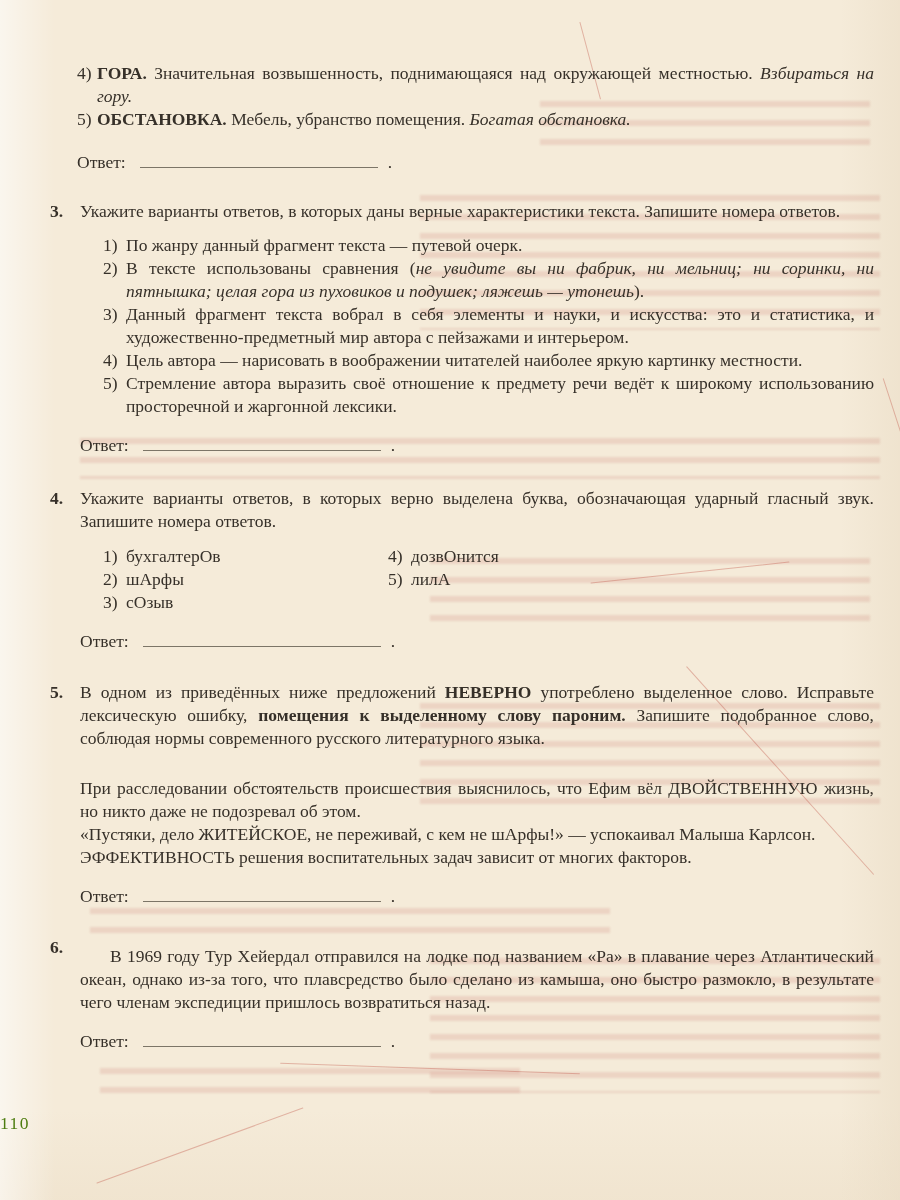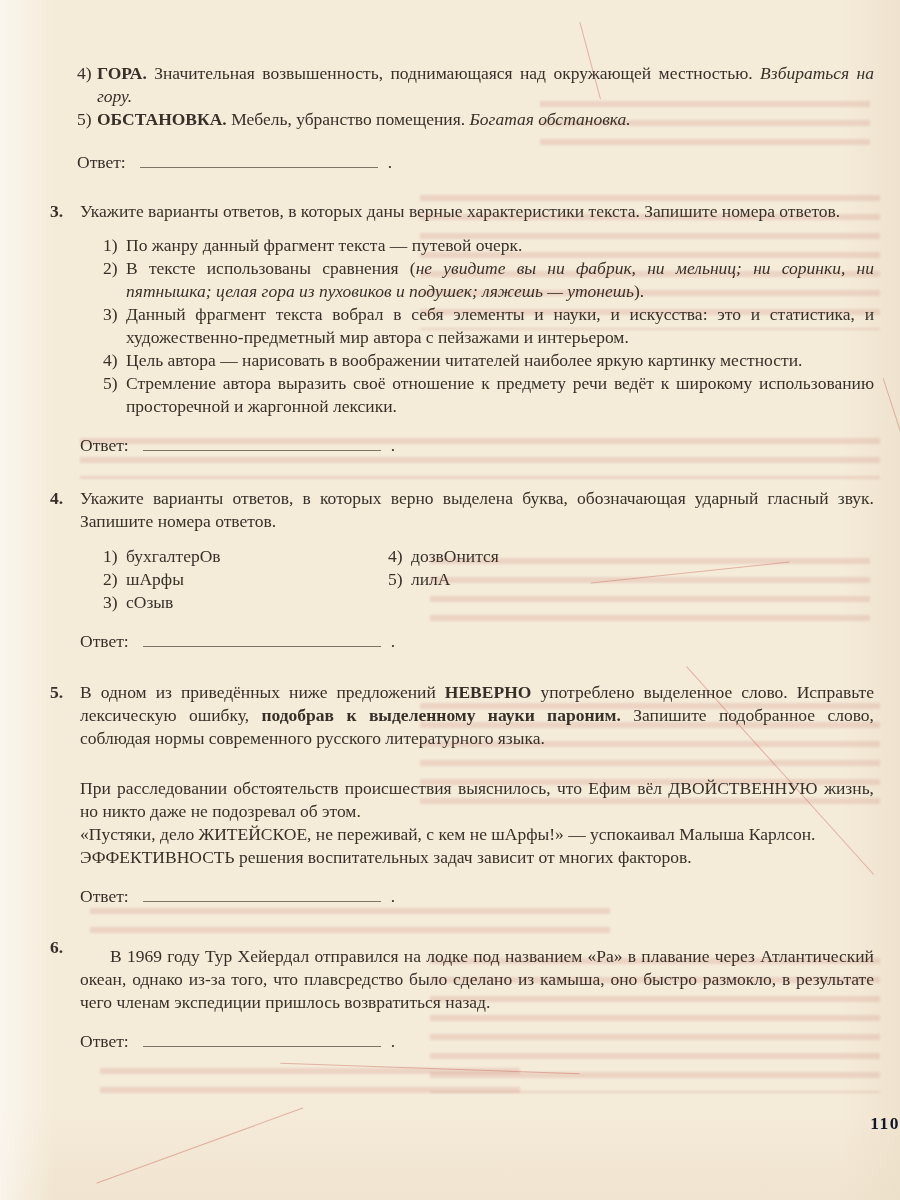--- a/index.html
+++ b/index.html
@@ -50,21 +50,21 @@
 
   
   .sents{margin-top:27px;}
   .sent{text-align:justify;}
 
   
   .par6{margin-top:9px;text-align:justify;text-indent:30px;}
 
   .pageno{
     position:absolute;left:0;right:0;top:1112px;z-index:3;
-    text-align:right;letter-spacing:1.5px;color:#0f172a;font-weight:bold;
+    text-align:left;letter-spacing:1.5px;color:#4d7c0f;
   }
 
   
   .ghost{
     position:absolute;z-index:1;pointer-events:none;
     background:repeating-linear-gradient(180deg,
       rgba(0,0,0,0) 0px, rgba(0,0,0,0) 13px,
       rgba(202,122,110,0.20) 13px, rgba(202,122,110,0.20) 19px);
     filter:blur(1.3px);
   }
@@ -182,21 +182,21 @@
       </div>
       <div class="answer-row">
         <span>Ответ:</span><span class="answer-line"></span><span>.</span>
       </div>
     </div>
   </section>
 
   <section class="task" style="margin-top:28px;">
     <div class="task-no">5.</div>
     <div class="task-body">
-      <p class="just"><span>В одном из приведённых ниже предложений </span><b>НЕВЕРНО</b><span> употреблено выделенное слово. Исправьте лексическую ошибку, </span><b>подобрав к выделенному науки пароним.</b><span> Запишите подобранное слово, соблюдая нормы современного русского литературного языка.</span></p>
+      <p class="just"><span>В одном из приведённых ниже предложений </span><b>НЕВЕРНО</b><span> употреблено выделенное слово. Исправьте лексическую ошибку, </span><b>помещения к выделенному слову пароним.</b><span> Запишите подобранное слово, соблюдая нормы современного русского литературного языка.</span></p>
       <div class="sents">
         <div class="sent">При расследовании обстоятельств происшествия выяснилось, что Ефим вёл ДВОЙСТВЕННУЮ жизнь, но никто даже не подозревал об этом.</div>
         <div class="sent">«Пустяки, дело ЖИТЕЙСКОЕ, не переживай, с кем не шАрфы!» — успокаивал Малыша Карлсон.</div>
         <div class="sent">ЭФФЕКТИВНОСТЬ решения воспитательных задач зависит от многих факторов.</div>
       </div>
       <div class="answer-row">
         <span>Ответ:</span><span class="answer-line"></span><span>.</span>
       </div>
     </div>
   </section>

